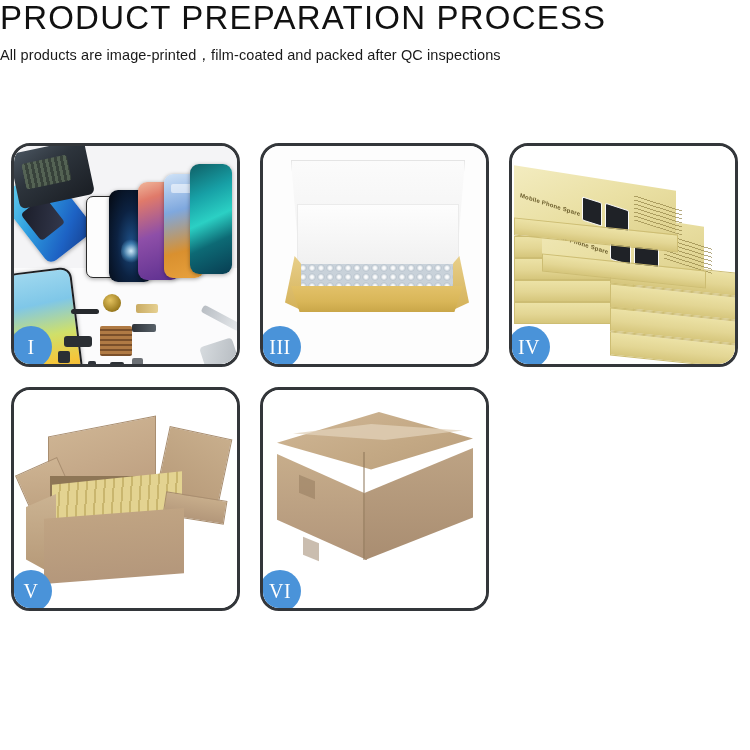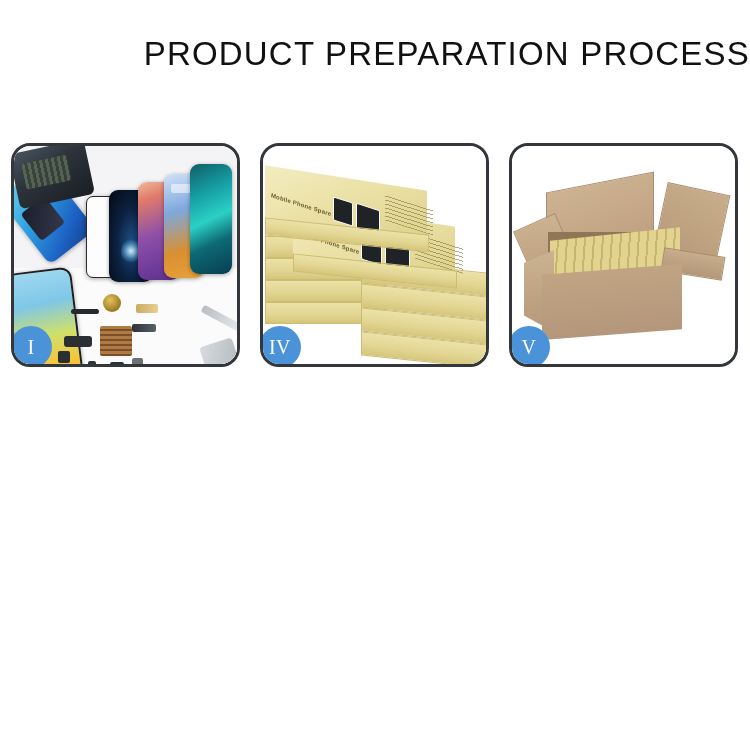--- a/index.html
+++ b/index.html
@@ -10,22 +10,21 @@
   body {
     width: 750px;
     height: 750px;
     font-family: "Liberation Sans", sans-serif;
     overflow: hidden;
     position: relative;
   }
 
   
   #header {
-    text-align: right;
-    padding-top: 36px;
+    text-align: left;
   }
   #title {
     font-size: 33px;
     letter-spacing: 1.2px;
     font-weight: 400;
     color: #111111;
     line-height: 1.1;
     margin: 0;
     white-space: nowrap;
   }
@@ -311,20 +310,21 @@
   .c6-tab2 { position:absolute; left:40px; top:150px; width:16px; height:18px;
     background:rgba(150,124,95,.5); transform:skewY(22deg); }
   .c6-seam { position:absolute; left:100px; top:62px; width:2px; height:108px;
     background:rgba(140,115,86,.5); }
 </style>
 </head>
 <body>
 
 <div id="header">
   <h1 id="title">PRODUCT PREPARATION PROCESS</h1>
+  <p id="subtitle">All products are image-printed，film-coated and packed after QC inspections</p>
 </div>
 
 <div id="grid">
 
   <div class="panel">
     <div class="stage">
       <div class="p1-bg"></div>
       <div class="phone ph-a"></div>
       <div class="phone ph-b"></div>
       <div class="phone ph-c"></div>
@@ -345,20 +345,32 @@
       <div class="part pt-jack"></div>
       <div class="part pt-ic"></div>
       <div class="part pt-tool"></div>
       <div class="part pt-tweez"></div>
 
     </div>
     <div class="badge">I</div>
   </div>
 
 
+  <div class="panel">
+    <div class="stage">
+      <div class="p3-bg"></div>
+      <div class="b3-lid"></div>
+      <div class="b3-foam"></div>
+      <div class="b3-inner-bubbles"></div>
+      <div class="b3-lside"></div>
+      <div class="b3-rside"></div>
+      <div class="b3-front"></div>
+    </div>
+    <div class="badge">III</div>
+  </div>
 
   <div class="panel">
     <div class="stage">
       <div class="p4-bg"></div>
       <div class="stack">
 
         <div class="sbox" style="left:0px;  top:66px;  width:118px; height:20px;"></div>
         <div class="sbox" style="left:0px;  top:88px;  width:118px; height:20px;"></div>
         <div class="sbox" style="left:0px;  top:110px; width:118px; height:20px;"></div>
         <div class="sbox" style="left:0px;  top:132px; width:118px; height:20px;"></div>
@@ -397,14 +409,27 @@
       <div class="c5-flap-left"></div>
       <div class="c5-inner"></div>
       <div class="c5-content"></div>
       <div class="c5-flap-front"></div>
       <div class="c5-side"></div>
       <div class="c5-front"></div>
     </div>
     <div class="badge">V</div>
   </div>
 
+  <div class="panel">
+    <div class="stage">
+      <div class="p6-bg"></div>
+      <div class="c6-left"></div>
+      <div class="c6-right"></div>
+      <div class="c6-top"></div>
+      <div class="c6-tape-top"></div>
+      <div class="c6-seam"></div>
+      <div class="c6-tab1"></div>
+      <div class="c6-tab2"></div>
+    </div>
+    <div class="badge">VI</div>
+  </div>
 
 </div>
 
 </body></html>

